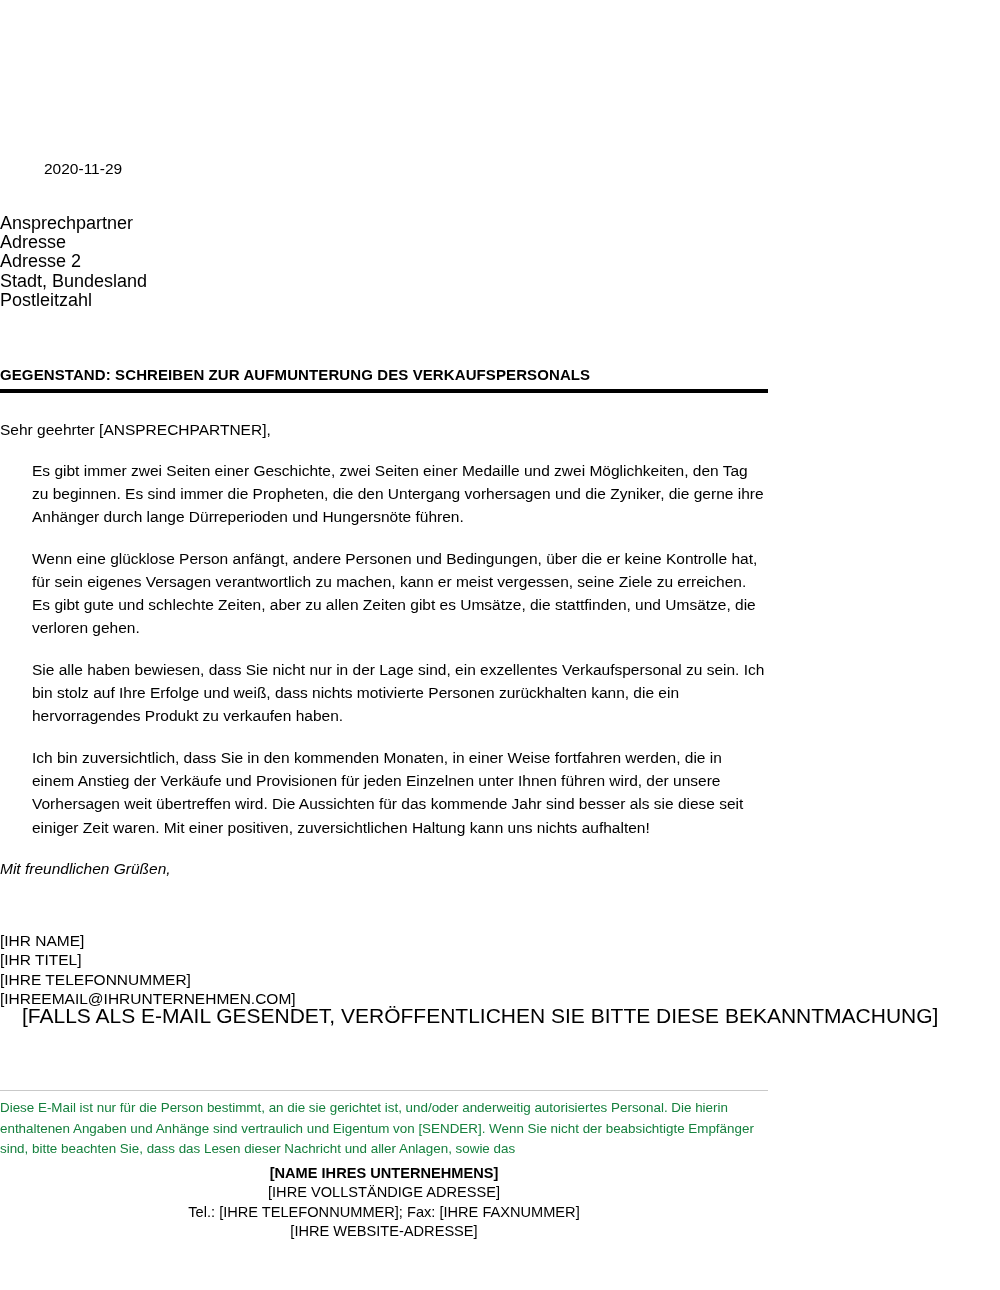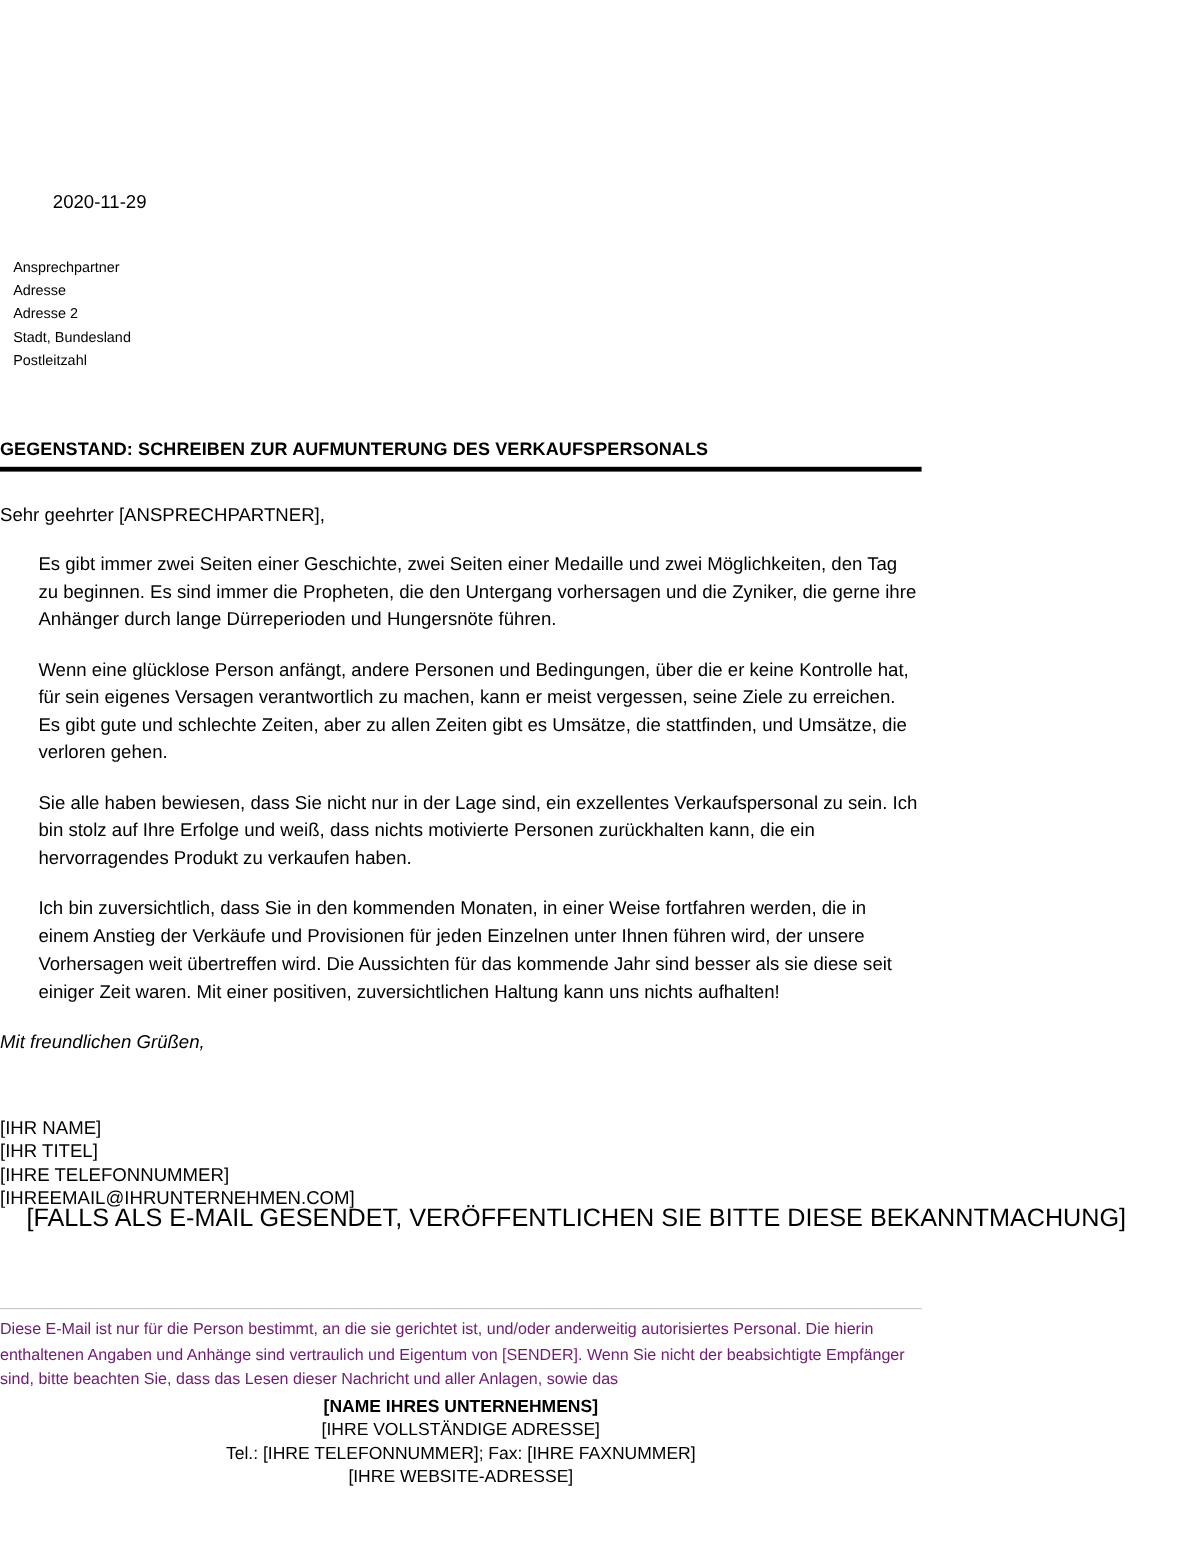--- a/index.html
+++ b/index.html
@@ -31,23 +31,22 @@
     line-height: 19px;
     white-space: pre;
     padding-left: 44px;
   }
 
   
   .address-block {
     position: absolute;
     left: 0;
     top: 214px;
-    font-size: 12px;
+    font-size: 18px;
     line-height: 19.2px;
-    margin-left: 11px;
   }
   .address-block .addr-line {
     white-space: pre;
   }
 
   
   .subject {
     position: absolute;
     left: 0;
     top: 365px;
@@ -126,21 +125,21 @@
   }
 
   
   .disclaimer {
     position: absolute;
     left: 0;
     top: 1098px;
     width: 768px;
     height: 62px;
     overflow: hidden;
-    color: #701a75;
+    color: #15803d;
     font-size: 13.4px;
     line-height: 20.6px;
     text-align: left;
   }
 
   
   .footer {
     position: absolute;
     left: 0;
     top: 1164px;

